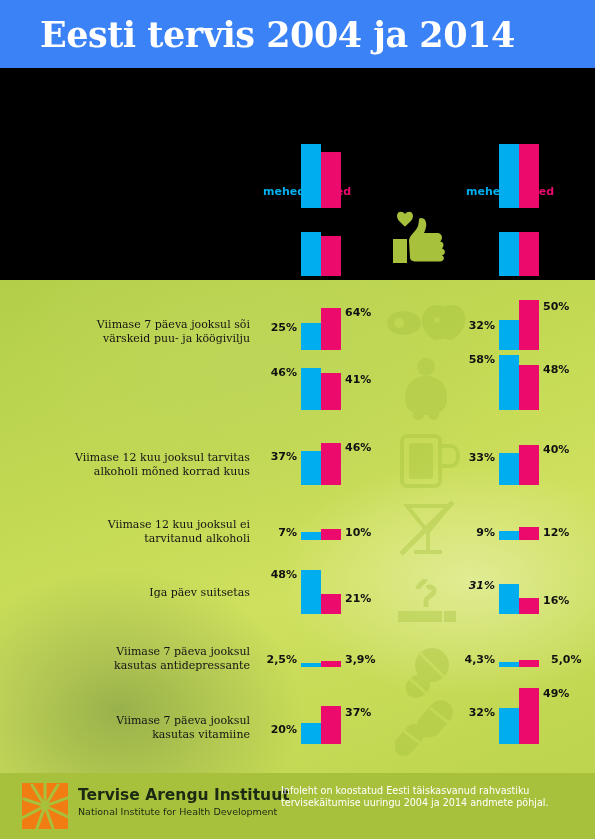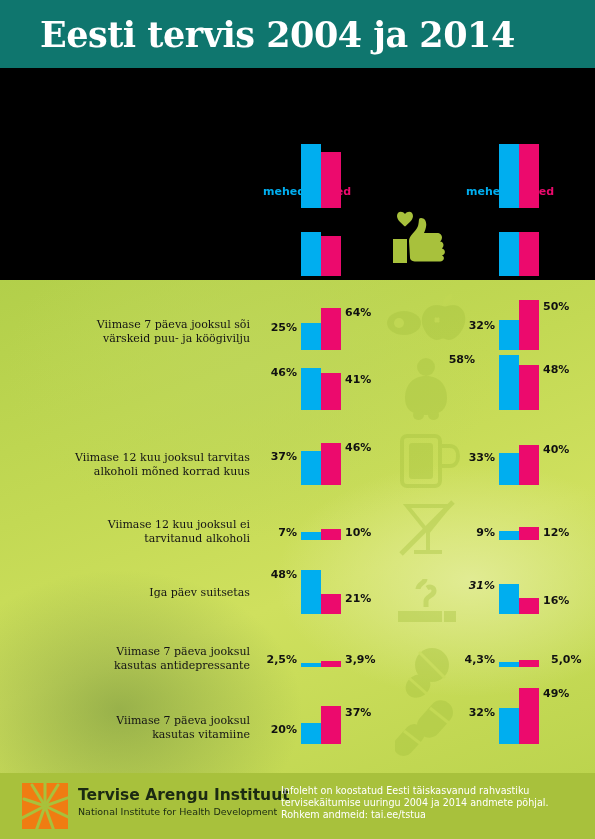--- a/index.html
+++ b/index.html
@@ -8,21 +8,21 @@
     font-family:"DejaVu Serif", serif;
     background:#000;
     position:relative;
     overflow:hidden;
   }
   #poster { position:relative; width:595px; height:839px; overflow:hidden; }
 
   
   .header {
     position:absolute; left:0; top:0; width:595px; height:68px;
-    background:#0f766e;
+    background:#3b82f6;
     padding-left:8px;
   }
   .header-title {
     position:absolute; left:40px; top:14px;
     font-family:"DejaVu Serif", serif;
     font-weight:bold; font-size:35px; color:#ffffff;
     letter-spacing:-0.5px; white-space:nowrap;
   }
 
   
@@ -225,21 +225,21 @@
     </div>
   </div>
 
   <div class="row" style="top:368px; height:45px;">
     <div class="grp" style="left:301px; top:0px; width:40px; height:42px;">
       <div class="bar m" style="height:42px;"></div>
       <div class="bar n" style="height:37px;"></div>
       <div class="lab lm" style="top:-2px;">46%</div>
       <div class="lab ln" style="top:5px;">41%</div>
     </div>
-    <div class="grp" style="left:499px; top:-13px; width:20px; height:55px;">
+    <div class="grp" style="left:499px; top:-13px; width:40px; height:55px;">
       <div class="bar m" style="height:55px;"></div>
       <div class="bar n" style="height:45px;"></div>
       <div class="lab lm" style="top:-2px;">58%</div>
       <div class="lab ln" style="top:8px;">48%</div>
     </div>
   </div>
 
   <div class="row" style="top:443px; height:45px;">
     <div class="row-label" style="top:8px;">
       <div>Viimase 12 kuu jooksul tarvitas</div>
@@ -353,16 +353,15 @@
   </svg>
 
   <div class="logo-text">
     <div class="l1">Tervise Arengu Instituut</div>
     <div class="l2">National Institute for Health Development</div>
   </div>
 
   <div class="footer-note">
     <div>Infoleht on koostatud Eesti täiskasvanud rahvastiku</div>
     <div>tervisekäitumise uuringu 2004 ja 2014 andmete põhjal.</div>
-    <div>Rohkem andmeid: tai.ee/tstua</div>
   </div>
 
 </div>
 
 </body></html>

